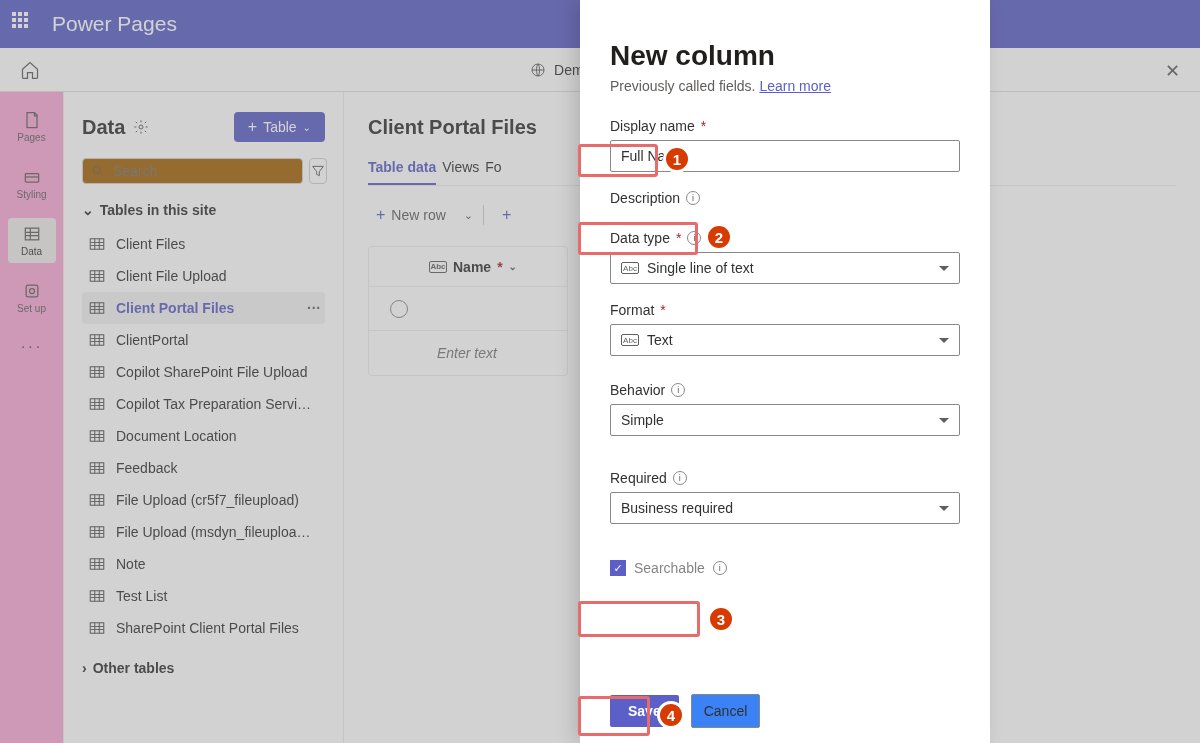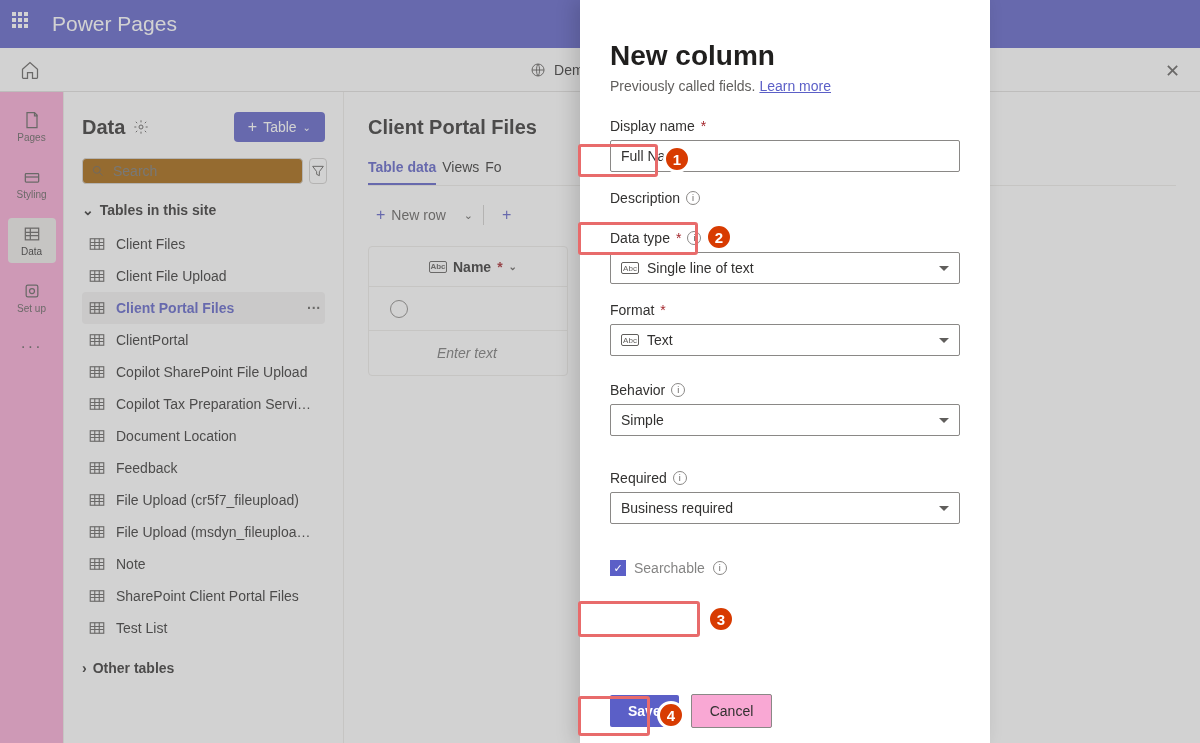--- a/index.html
+++ b/index.html
@@ -75,21 +75,21 @@
   .text-input, .select-input, .textarea-input { width:100%; border:1px solid #8a8886; border-radius:2px; font-size:14px; color:#323130; background:#fff; }
   .text-input { height:32px; padding:0 10px; }
   .textarea-input { height:56px; padding:6px 10px; resize:none; font-family:inherit; }
   .select-input { height:32px; padding:0 30px 0 10px; display:flex; align-items:center; gap:8px; position:relative; cursor:pointer; }
   .select-input::after { content:""; position:absolute; right:10px; top:13px; border-left:5px solid transparent; border-right:5px solid transparent; border-top:5px solid #605e5c; }
   .abc-icon { width:18px; height:12px; border:1px solid #605e5c; border-radius:2px; font-size:8px; display:flex; align-items:center; justify-content:center; color:#605e5c; }
   .checkbox-row { display:flex; align-items:center; gap:8px; font-size:14px; color:#323130; }
   .chk { width:16px; height:16px; background:#5b5fc7; display:flex; align-items:center; justify-content:center; color:#fff; font-size:11px; }
   .panel-footer { position:absolute; left:0; right:0; bottom:0; height:64px; background:#fff; display:flex; align-items:center; gap:12px; padding:0 30px; border-top:0; }
   .btn-primary { background:#5b5fc7; color:#fff; border:none; padding:8px 18px; font-size:14px; font-weight:600; border-radius:2px; cursor:pointer; }
-  .btn-secondary { background:#f9a8d4; color:#323130; border:1px solid #8a8886; padding:8px 18px; font-size:14px; border-radius:2px; cursor:pointer; }
+  .btn-secondary { background:#3b82f6; color:#323130; border:1px solid #8a8886; padding:8px 12px; font-size:14px; border-radius:2px; cursor:pointer; }
 
   
   .callout-box { position:absolute; border:3px solid #e86b6b; border-radius:3px; pointer-events:none; }
   .callout-num { position:absolute; width:28px; height:28px; border-radius:50%; background:#d83b01; border:3px solid #fff; color:#fff; font-weight:700; display:flex; align-items:center; justify-content:center; font-size:15px; pointer-events:none; }
   .icon-stroke { stroke:#605e5c; stroke-width:1.5; fill:none; }
 </style>
 </head>
 <body>
 
 <div class="topbar">
@@ -266,28 +266,28 @@
             <rect class="icon-stroke" x="3" y="5" width="18" height="14"></rect>
             <path class="icon-stroke" d="M3 10h18M3 14h18M9 5v14M15 5v14"></path>
           </svg>
     <span>Note</span>
     </li>
         <li>
     <svg class="tbl-icon" viewBox="0 0 24 24">
             <rect class="icon-stroke" x="3" y="5" width="18" height="14"></rect>
             <path class="icon-stroke" d="M3 10h18M3 14h18M9 5v14M15 5v14"></path>
           </svg>
+    <span>Test List</span>
+    </li>
+        <li>
+    <svg class="tbl-icon" viewBox="0 0 24 24">
+            <rect class="icon-stroke" x="3" y="5" width="18" height="14"></rect>
+            <path class="icon-stroke" d="M3 10h18M3 14h18M9 5v14M15 5v14"></path>
+          </svg>
     <span>SharePoint Client Portal Files</span>
-    </li>
-        <li>
-    <svg class="tbl-icon" viewBox="0 0 24 24">
-            <rect class="icon-stroke" x="3" y="5" width="18" height="14"></rect>
-            <path class="icon-stroke" d="M3 10h18M3 14h18M9 5v14M15 5v14"></path>
-          </svg>
-    <span>Test List</span>
     </li>
       </ul>
     <div class="section-head other-head">
       <span>›</span>
       <span>Other tables</span>
     </div>
   </div>
 
   <div class="content">
     <div class="content-title">Client Portal Files</div>

